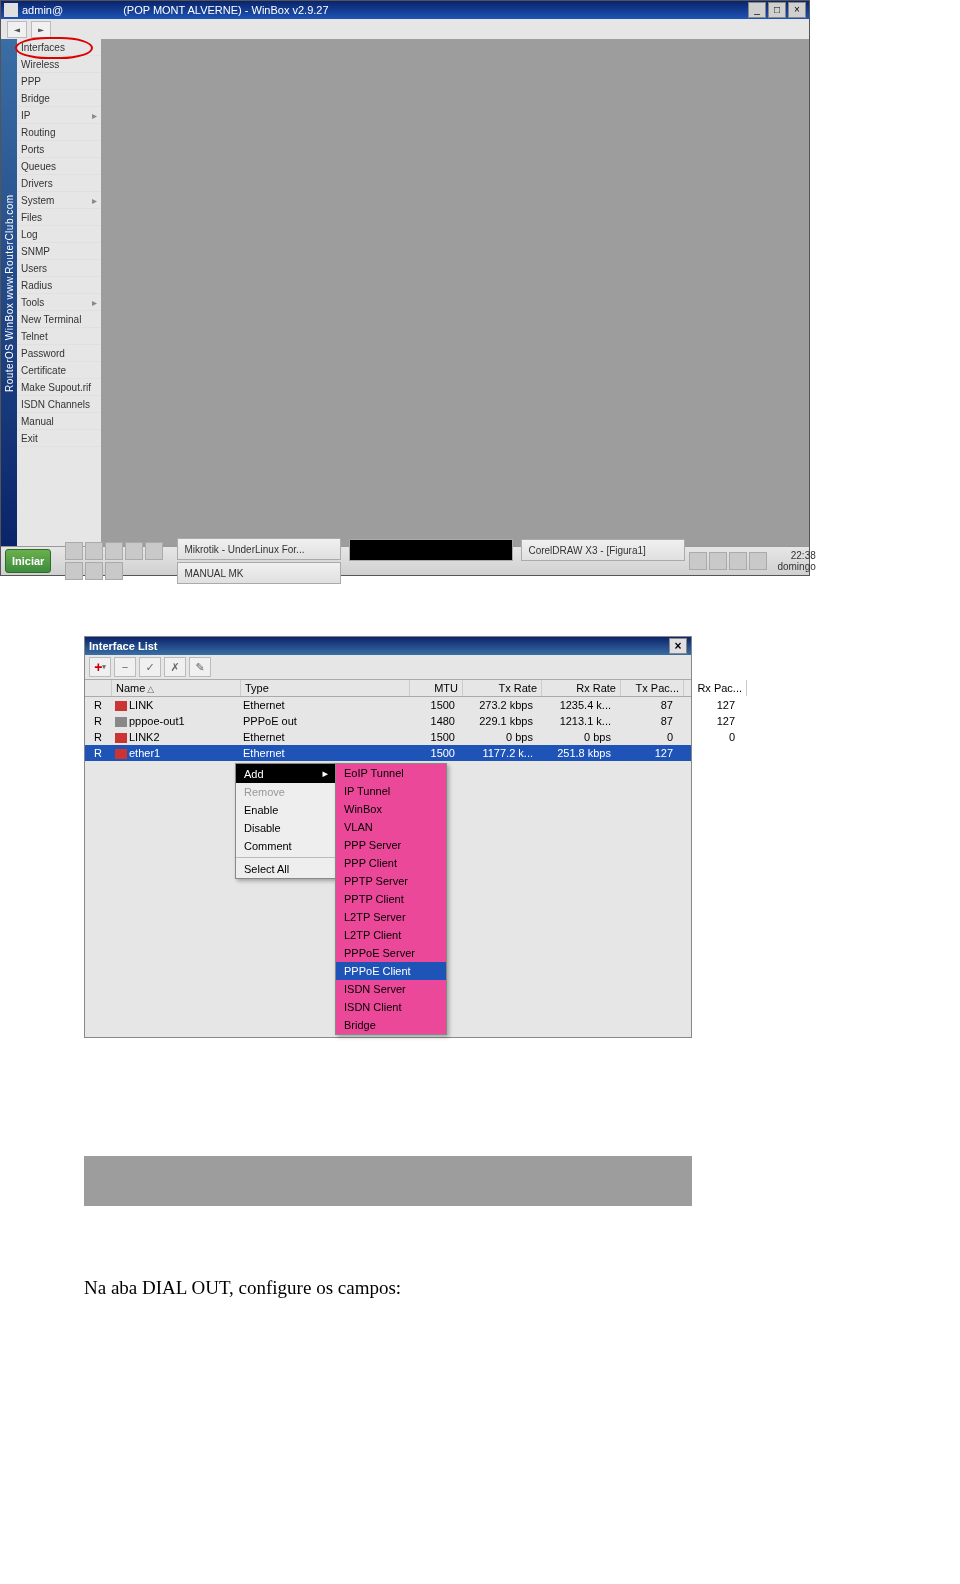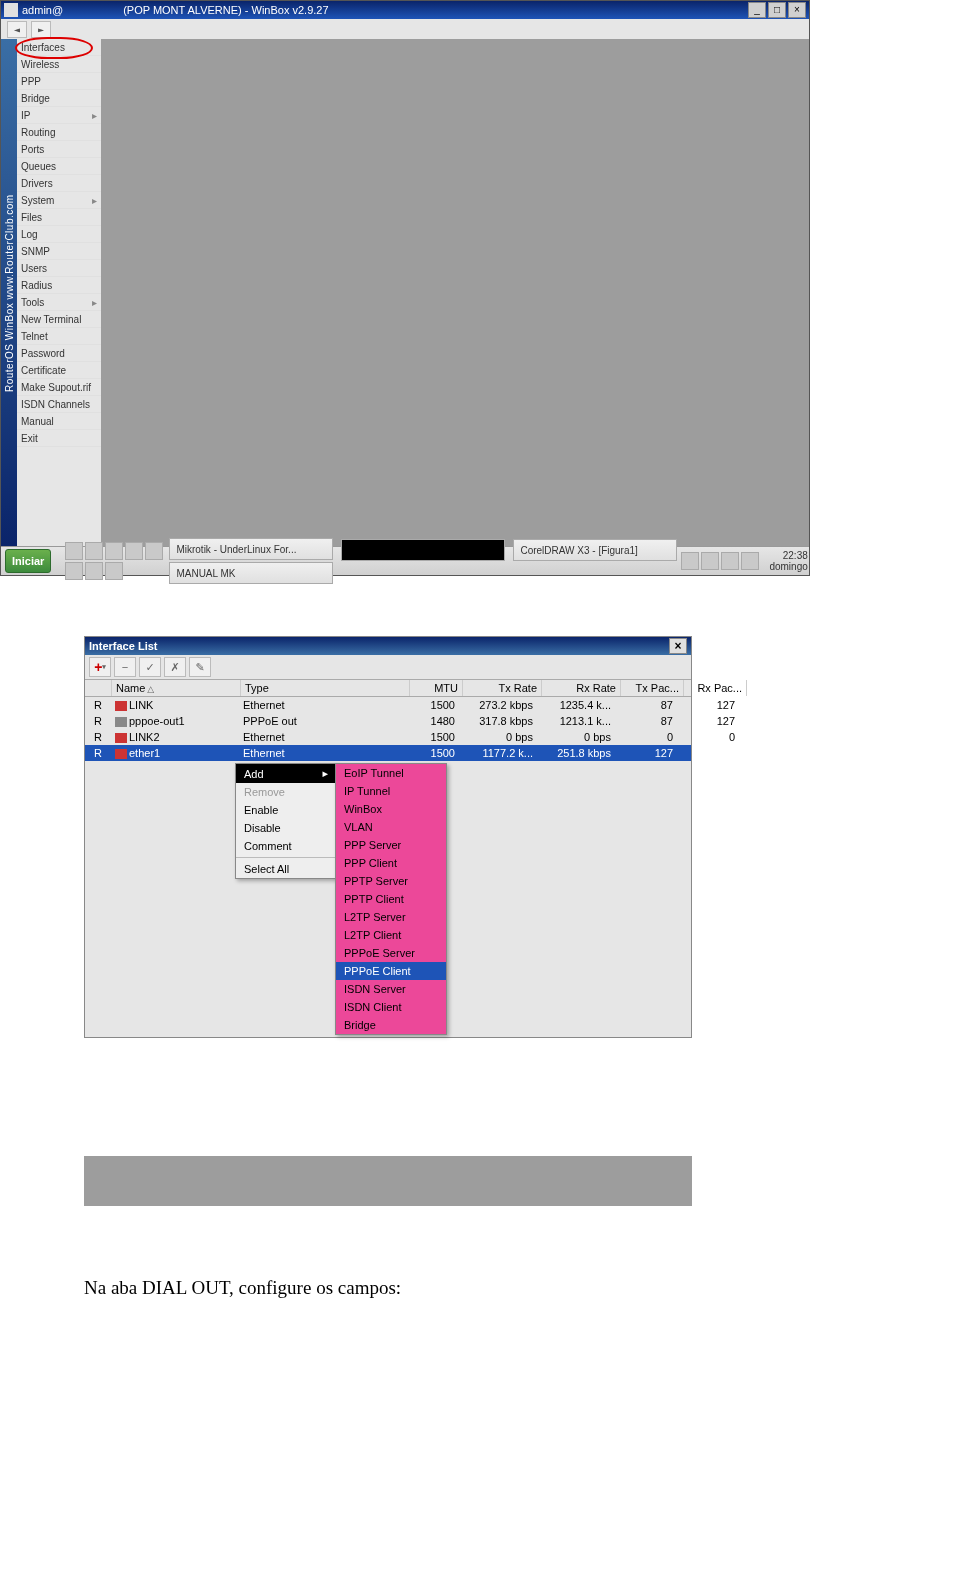--- a/index.html
+++ b/index.html
@@ -189,21 +189,21 @@
           <div class="qicon"></div>
           <div class="qicon"></div>
           <div class="qicon"></div>
         </div>
         <div class="qlrow">
           <div class="qicon"></div>
           <div class="qicon"></div>
           <div class="qicon"></div>
         </div>
       </div>
-      <div class="qcol" style="margin-left:2px">
+      <div class="qcol" style="margin-left:10px">
         <div class="tbtask">
             <span>Mikrotik - UnderLinux For...</span>
           </div>
         <div class="tbtask">
             <span>MANUAL MK</span>
           </div>
       </div>
       <div class="qcol" style="margin-left:4px">
         <div class="tbtask black"></div>
         <div style="height:20px"></div>
@@ -264,21 +264,21 @@
               <div class="col col-tx">273.2 kbps</div>
               <div class="col col-rx">1235.4 k...</div>
               <div class="col col-txp">87</div>
               <div class="col col-rxp">127</div>
             </div>
             <div class="ifrow">
               <div class="col col-f">R</div>
               <div class="col col-name"><span class="ificon ic-ppp"></span>pppoe-out1</div>
               <div class="col col-type">PPPoE out</div>
               <div class="col col-mtu">1480</div>
-              <div class="col col-tx">317.8 kbps</div>
+              <div class="col col-tx">229.1 kbps</div>
               <div class="col col-rx">1213.1 k...</div>
               <div class="col col-txp">87</div>
               <div class="col col-rxp">127</div>
             </div>
             <div class="ifrow">
               <div class="col col-f">R</div>
               <div class="col col-name"><span class="ificon ic-eth"></span>LINK2</div>
               <div class="col col-type">Ethernet</div>
               <div class="col col-mtu">1500</div>
               <div class="col col-tx">0 bps</div>

